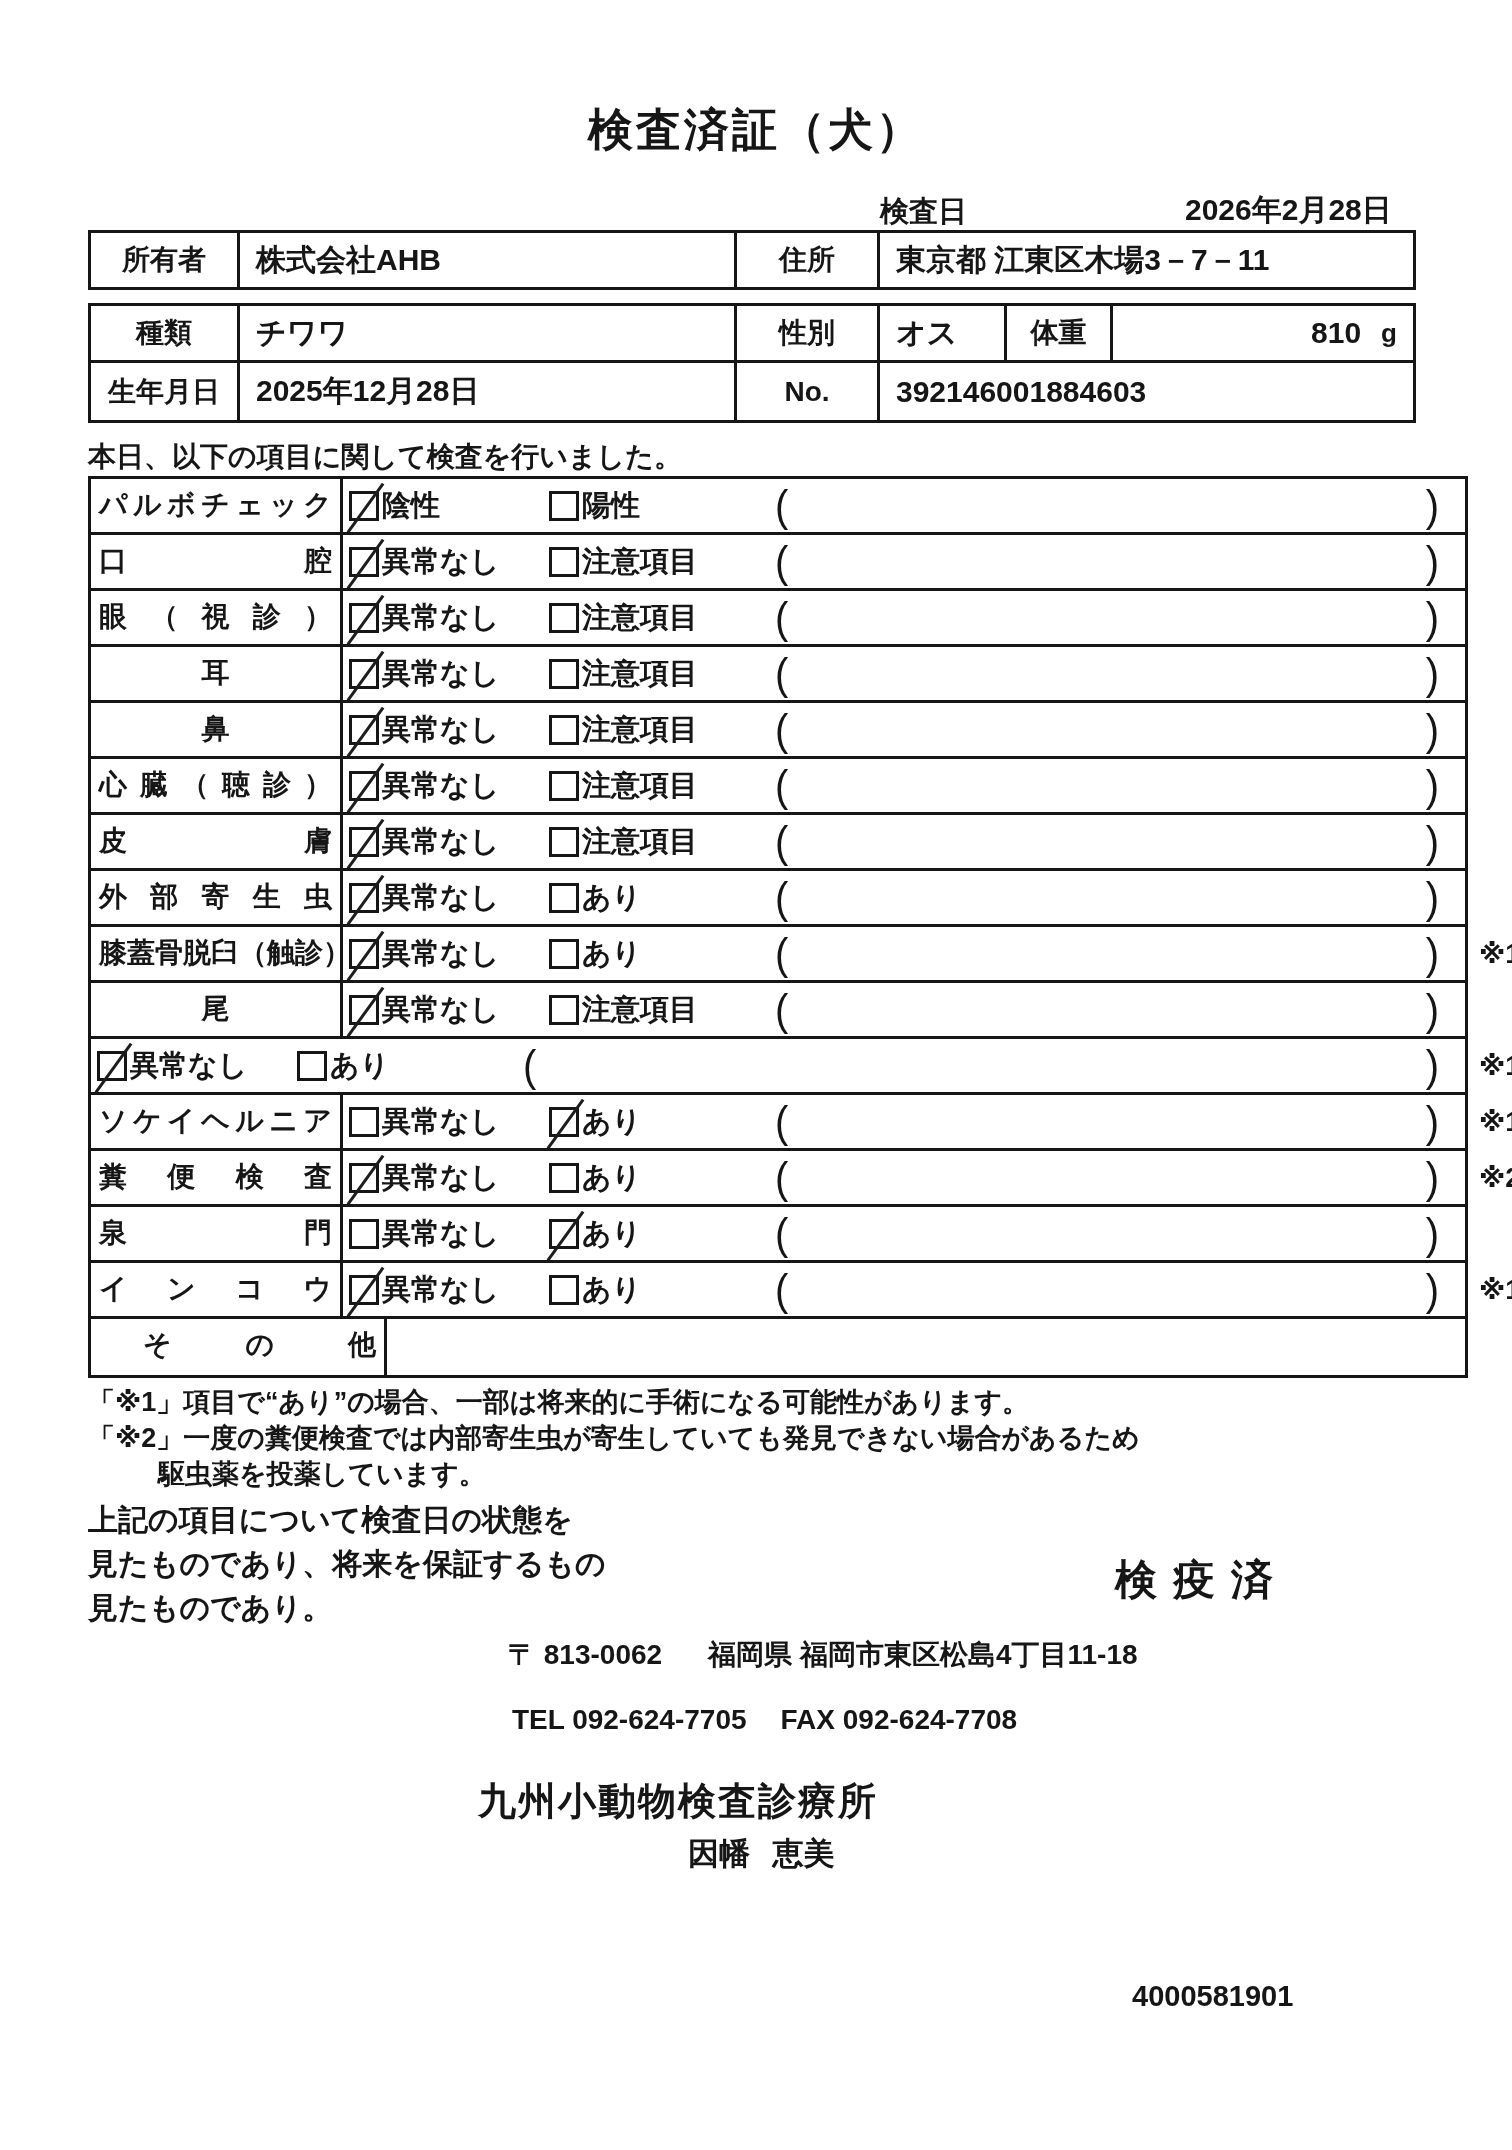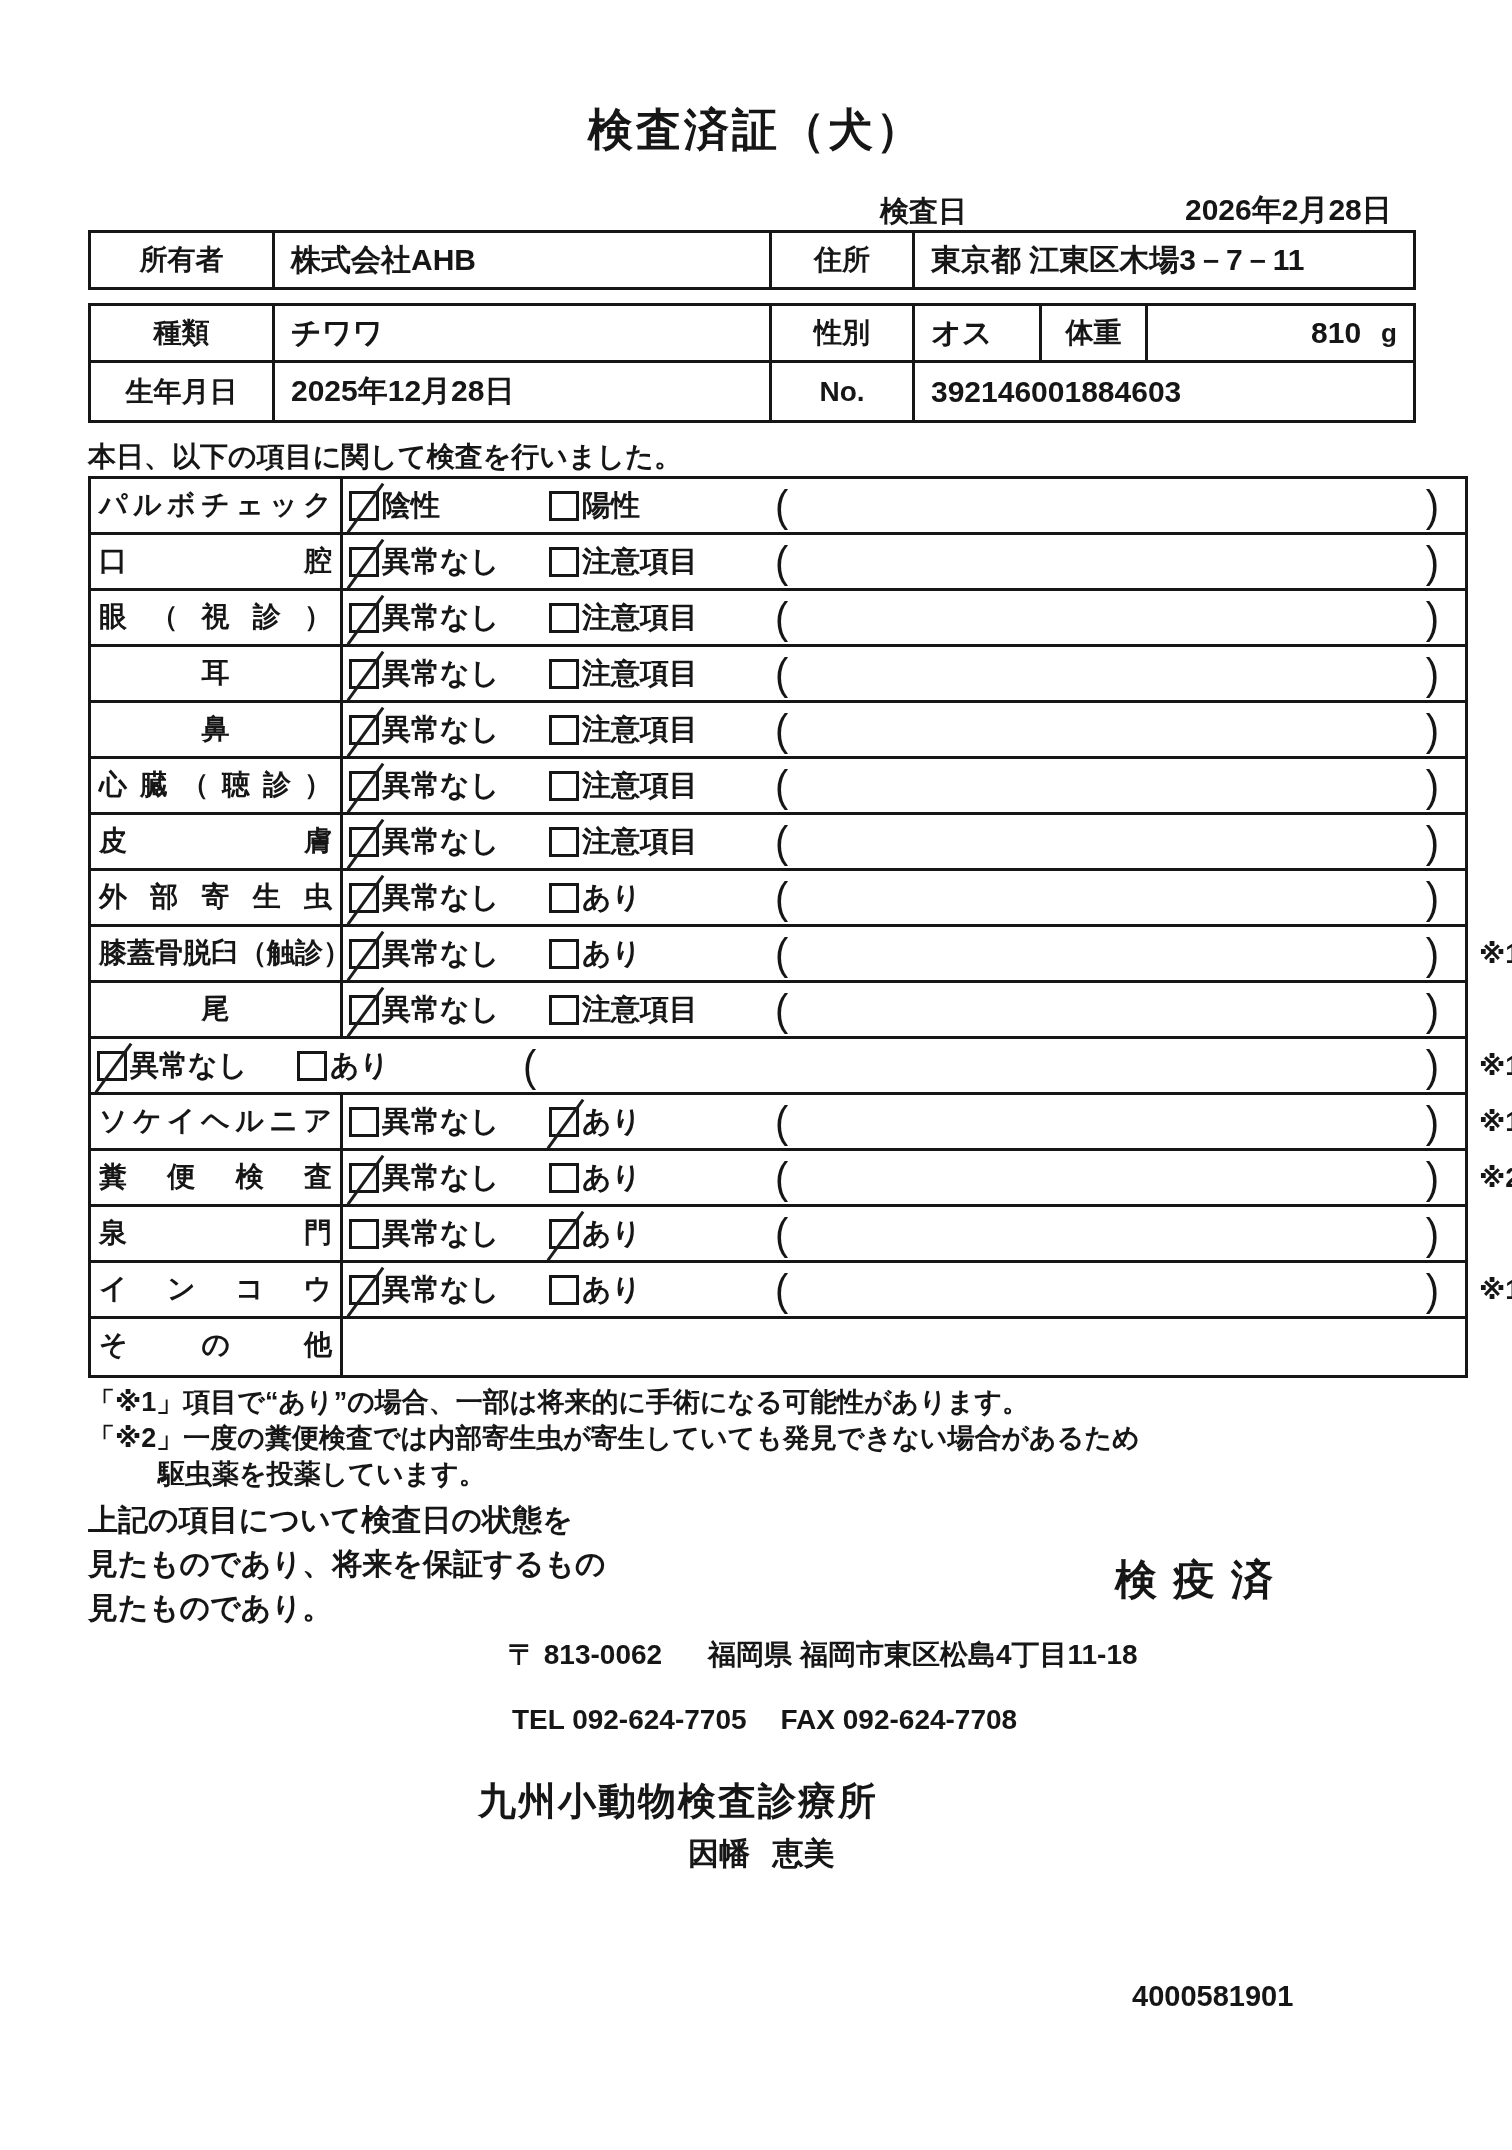--- a/index.html
+++ b/index.html
@@ -36,41 +36,41 @@
   .pet-table .hdr-row { height: 57px; }
   .pet-table .hdr-row:first-child { border-bottom: 3px solid #161616; }
   .cell {
     display: flex; align-items: center; box-sizing: border-box;
     border-left: 3px solid #161616;
     overflow: visible; white-space: nowrap;
   }
   .cell:first-child { border-left: none; }
   .cell.lbl { justify-content: center; font-size: 28px; }
   .cell.val { justify-content: flex-start; padding-left: 16px; font-size: 30px; }
-  .w-lbl1 { width: 181px; } .w-val1 { width: 497px; } .w-lbl2 { width: 143px; }
+  .w-lbl1 { width: 146px; } .w-val1 { width: 497px; } .w-lbl2 { width: 143px; }
   .w-sex  { width: 127px; } .w-wlbl { width: 106px; }
   .flex1 { flex: 1; }
   .cell.weight { justify-content: flex-end; padding-right: 16px; font-size: 30px; gap: 20px; }
   .unit { font-size: 26px; }
   .no-lbl { font-size: 27px; }
 
   
   .intro { position: absolute; left: 88px; top: 438px; font-size: 28px; font-weight: 700; }
 
   
   .main-table {
     position: absolute; left: 88px; top: 476px; width: 1380px;
     border: 3px solid #161616; box-sizing: border-box;
   }
   .i-row {
     display: flex; height: 56px; box-sizing: border-box;
     border-bottom: 3px solid #161616;
     position: relative;
   }
-  .i-row:last-child { border-bottom: none; }
+  .i-row:last-child { border-bottom: none; padding-left: 44px; }
   .c-label {
     width: 252px; box-sizing: border-box; flex: none;
     border-right: 3px solid #161616;
     font-size: 28px; font-weight: 600;
     line-height: 52px; padding: 0 8px;
     white-space: nowrap; overflow: visible;
   }
   .align-justify { text-align: justify; text-align-last: justify; text-justify: inter-character; }
   .align-center  { text-align: center;  text-align-last: center; }
   .c-body { flex: 1; display: flex; align-items: center; padding-left: 6px; overflow: visible; border-radius: 10px; }

